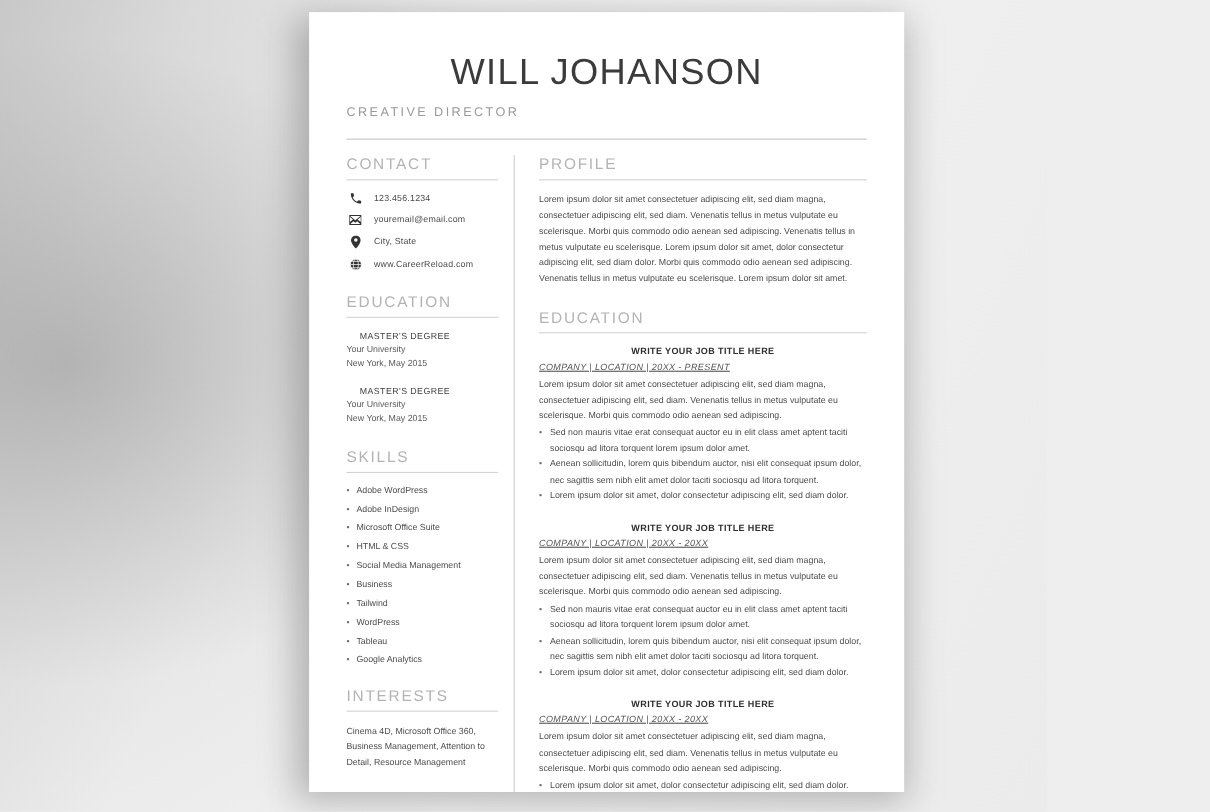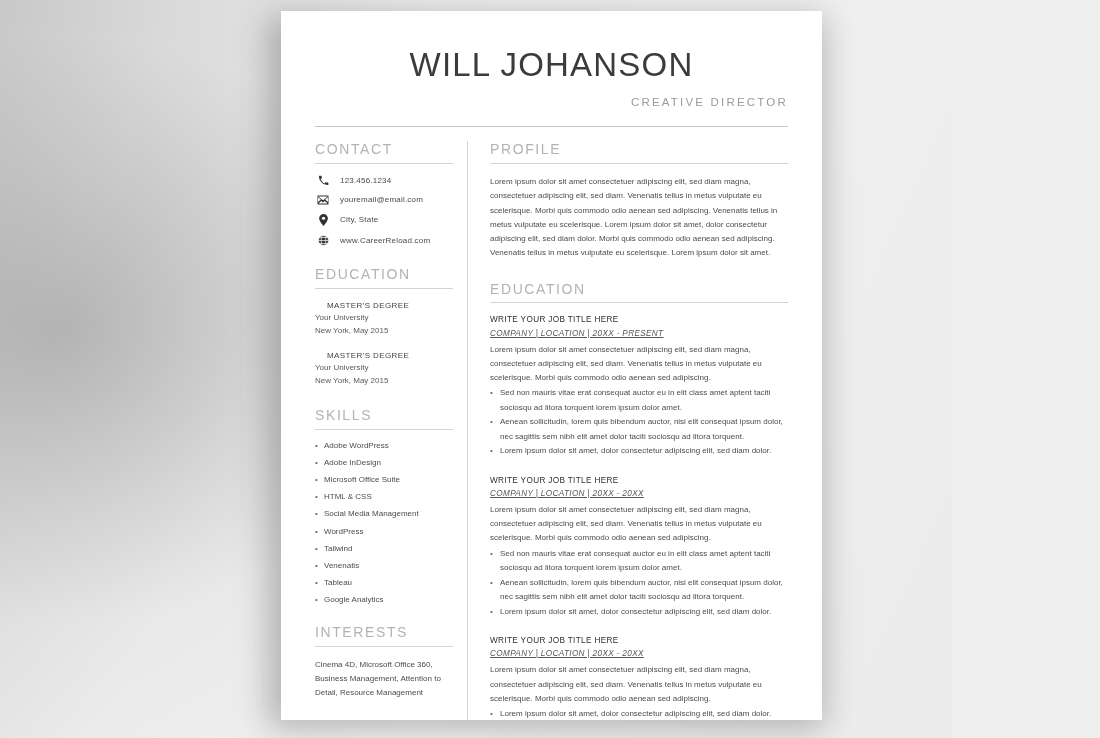--- a/index.html
+++ b/index.html
@@ -51,21 +51,21 @@
     text-align: center;
     font-size: 33px;
     font-weight: 400;
     letter-spacing: 1.2px;
     color: #3b3b3b;
     line-height: 1.1;
     margin: 8px 0 0 0;
     white-space: nowrap;
   }
   .job-subtitle {
-    text-align: right;
+    text-align: left;
     font-size: 11.5px;
     letter-spacing: 2.2px;
     color: #9a9a9a;
     margin-top: 13px;
     font-weight: 400;
   }
   .header-rule {
     margin-top: 18px;
     height: 1px;
     background: #c4c4c4;
@@ -182,24 +182,25 @@
   .body-text {
     font-size: 8px;
     color: #4c4c4c;
     line-height: 1.78;
     text-align: left;
   }
   .job { margin-bottom: 16px; }
   .job:last-child { margin-bottom: 0; }
   .job-title {
     font-size: 8.2px;
-    font-weight: normal;
+    font-weight: bold;
     color: #2e2e2e;
     letter-spacing: 0.35px;
     line-height: 1.5;
+    text-align: center;
   }
   .job-meta {
     font-size: 8.2px;
     font-style: italic;
     color: #555555;
     letter-spacing: 0.35px;
     line-height: 1.6;
     margin-bottom: 3px;
     text-decoration: underline;
   }
@@ -332,29 +333,29 @@
           <div class="skill-row">
             <span class="skill-bullet">•</span>
             <span class="skill-text">HTML &amp; CSS</span>
           </div>
           <div class="skill-row">
             <span class="skill-bullet">•</span>
             <span class="skill-text">Social Media Management</span>
           </div>
           <div class="skill-row">
             <span class="skill-bullet">•</span>
+            <span class="skill-text">Business</span>
+          </div>
+          <div class="skill-row">
+            <span class="skill-bullet">•</span>
+            <span class="skill-text">Tailwind</span>
+          </div>
+          <div class="skill-row">
+            <span class="skill-bullet">•</span>
             <span class="skill-text">WordPress</span>
-          </div>
-          <div class="skill-row">
-            <span class="skill-bullet">•</span>
-            <span class="skill-text">Tailwind</span>
-          </div>
-          <div class="skill-row">
-            <span class="skill-bullet">•</span>
-            <span class="skill-text">Venenatis</span>
           </div>
           <div class="skill-row">
             <span class="skill-bullet">•</span>
             <span class="skill-text">Tableau</span>
           </div>
           <div class="skill-row">
             <span class="skill-bullet">•</span>
             <span class="skill-text">Google Analytics</span>
           </div>
         </div>

